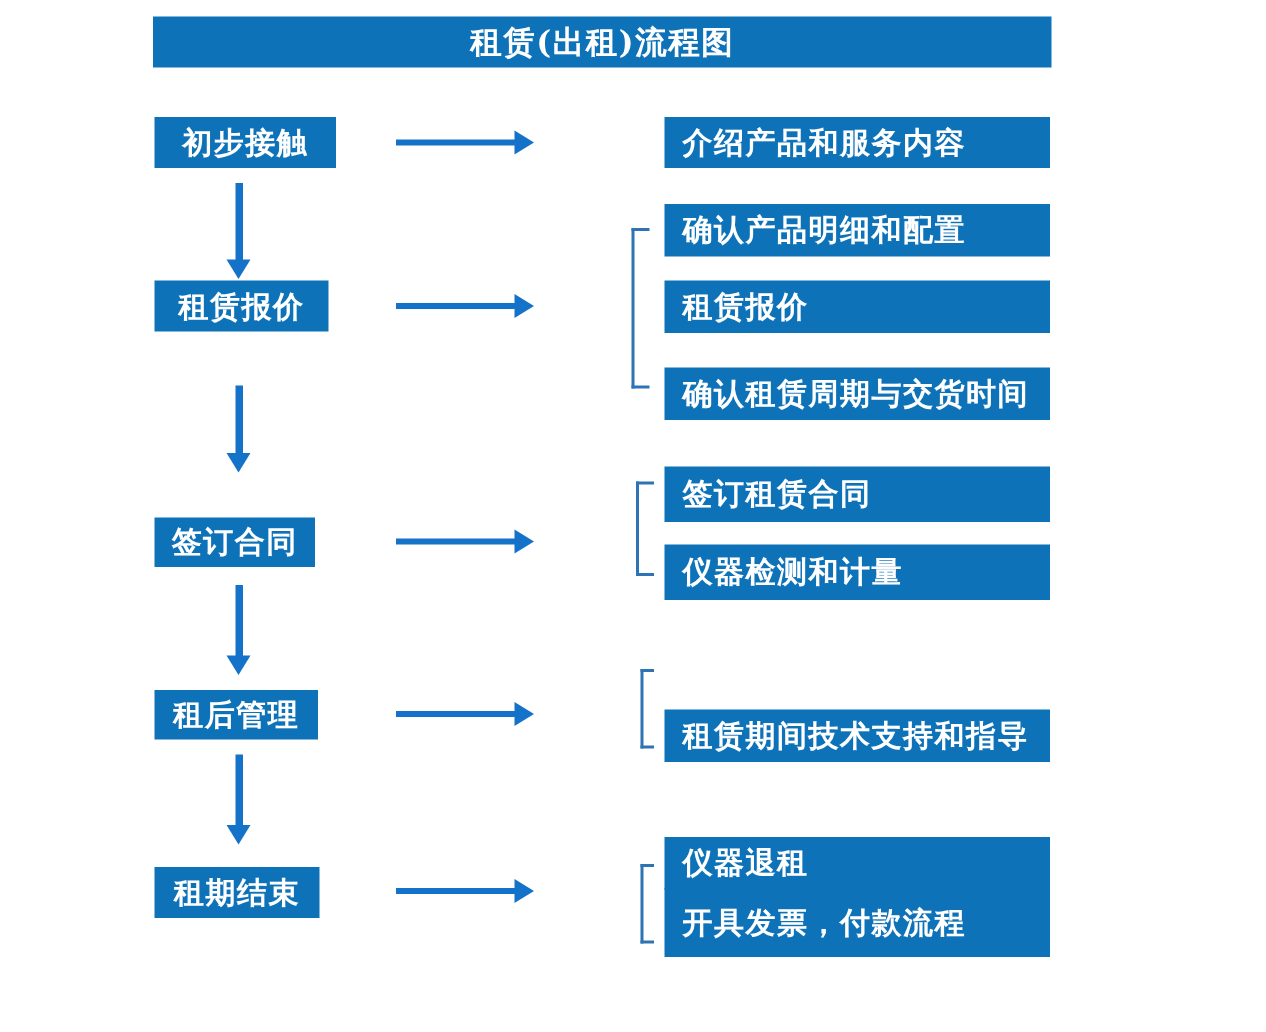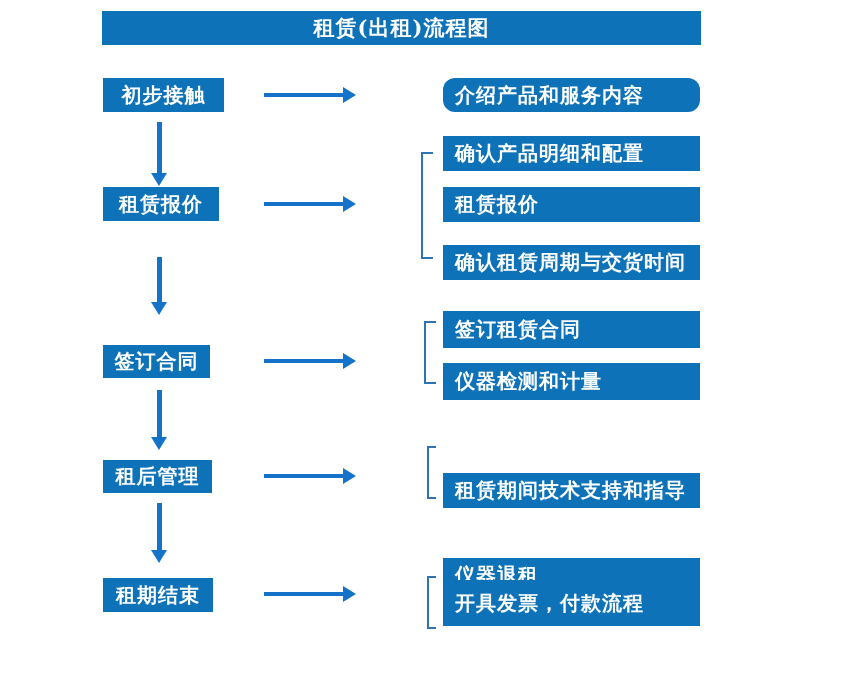--- a/index.html
+++ b/index.html
@@ -27,30 +27,30 @@
   .out{left:443px;width:257px;padding-left:12px;font-size:20px;}
 
   
   .s1{left:103px;top:78px;width:121px;height:34px;}
   .s2{left:103px;top:187px;width:116px;height:34px;}
   .s3{left:103px;top:345px;width:107px;height:33px;}
   .s4{left:103px;top:460px;width:109px;height:33px;}
   .s5{left:103px;top:578px;width:110px;height:34px;}
 
   
-  .o1{top:78px;height:34px;border-radius:12px;}
+  .o1{top:78px;height:34px;}
   .o2{top:136px;height:35px;}
   .o3{top:187px;height:35px;}
   .o4{top:245px;height:35px;}
   .o5{top:311px;height:37px;}
   .o6{top:363px;height:37px;}
   .o7{top:424px;height:35px;}
   .o8{top:473px;height:35px;}
   .o9{top:558px;height:35px;}
-  .o10{top:580px;height:46px;}
+  .o10{top:592px;height:46px;}
 
   
   .harrow{position:absolute;left:264px;width:92px;height:16px;}
   .harrow .shaft{
     position:absolute;left:0;right:11px;top:6px;height:4px;
     background:var(--arrow-blue,#1473C9);
   }
   .harrow .head{
     position:absolute;right:0;top:0;width:0;height:0;
     border-left:13px solid var(--arrow-blue,#1473C9);

